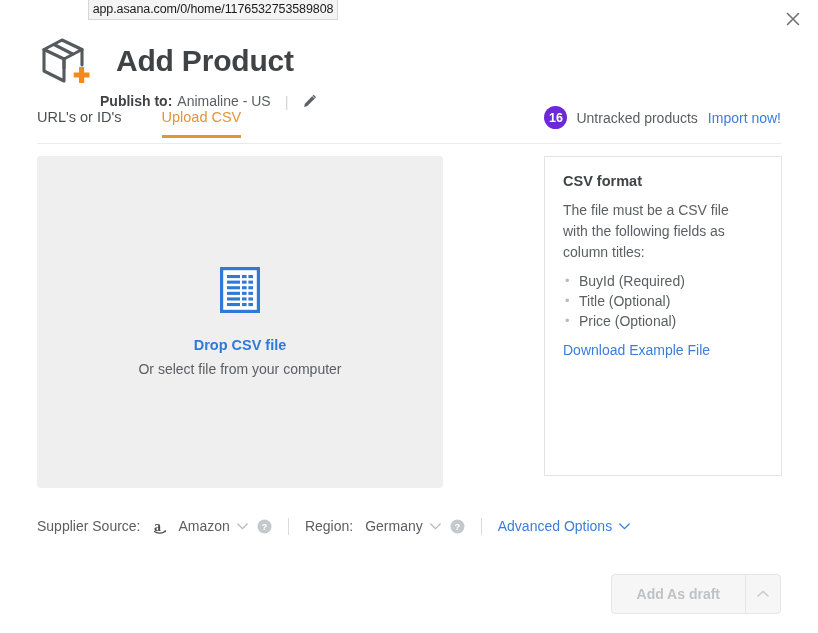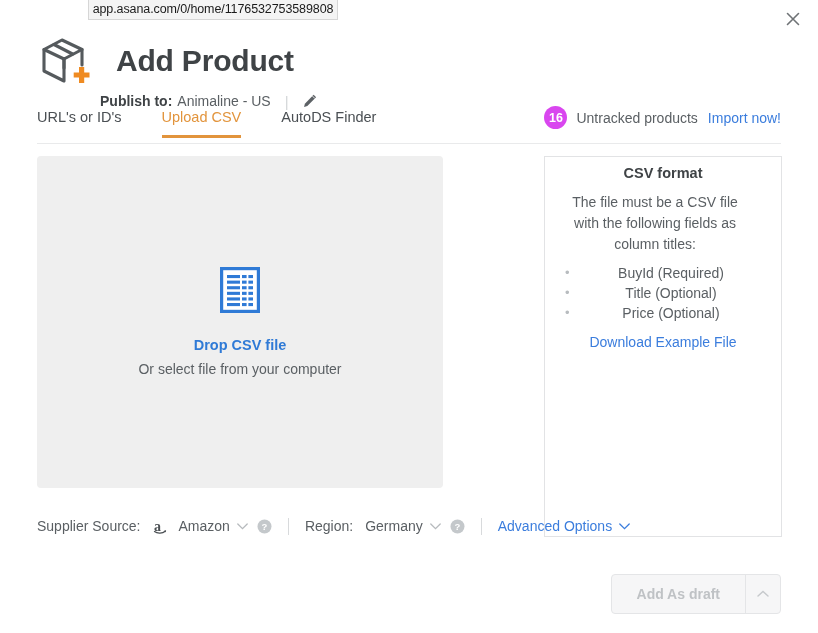--- a/index.html
+++ b/index.html
@@ -149,21 +149,21 @@
     right: 37px;
     top: 2px;
     display: flex;
     align-items: center;
     font-size: 14px;
   }
   .badge {
     width: 23px;
     height: 23px;
     border-radius: 50%;
-    background: #d946ef;
+    background: #6d28d9;
     color: #fff;
     font-size: 12.5px;
     font-weight: bold;
     display: flex;
     align-items: center;
     justify-content: center;
     margin-right: 9px;
   }
   .untracked-label { color: #5a5f63; margin-right: 10px; }
   .import-link { color: #3b7ddd; cursor: pointer; }
@@ -190,26 +190,25 @@
     font-size: 14.5px;
     margin-bottom: 8px;
   }
   .drop-sub { color: #5a5f63; font-size: 14px; }
 
   .csv-panel {
     position: absolute;
     left: 544px;
     top: 156px;
     width: 238px;
-    height: 381px;
+    height: 320px;
     background: #ffffff;
     border: 1px solid #e2e3e5;
     box-sizing: border-box;
-    padding: 8px 18px;
-    text-align: center;
+    padding: 16px 18px;
   }
   .csv-panel h3 {
     margin: 0 0 11px 0;
     font-size: 14.5px;
     font-weight: bold;
     color: #3f4346;
   }
   .csv-desc {
     font-size: 14px;
     line-height: 21px;
@@ -351,21 +350,20 @@
         </svg>
       </span>
     </div>
   </div>
 </div>
 
 <div class="tabbar">
   <div class="tabs">
     <div class="tab">URL's or ID's</div>
     <div class="tab active">Upload CSV</div>
-    <div class="tab">AutoDS Finder</div>
   </div>
   <div class="untracked">
     <span class="badge">16</span>
     <span class="untracked-label">Untracked products</span>
     <span class="import-link">Import now!</span>
   </div>
   <div class="tabbar-divider"></div>
 </div>
 
 <div class="dropzone">

